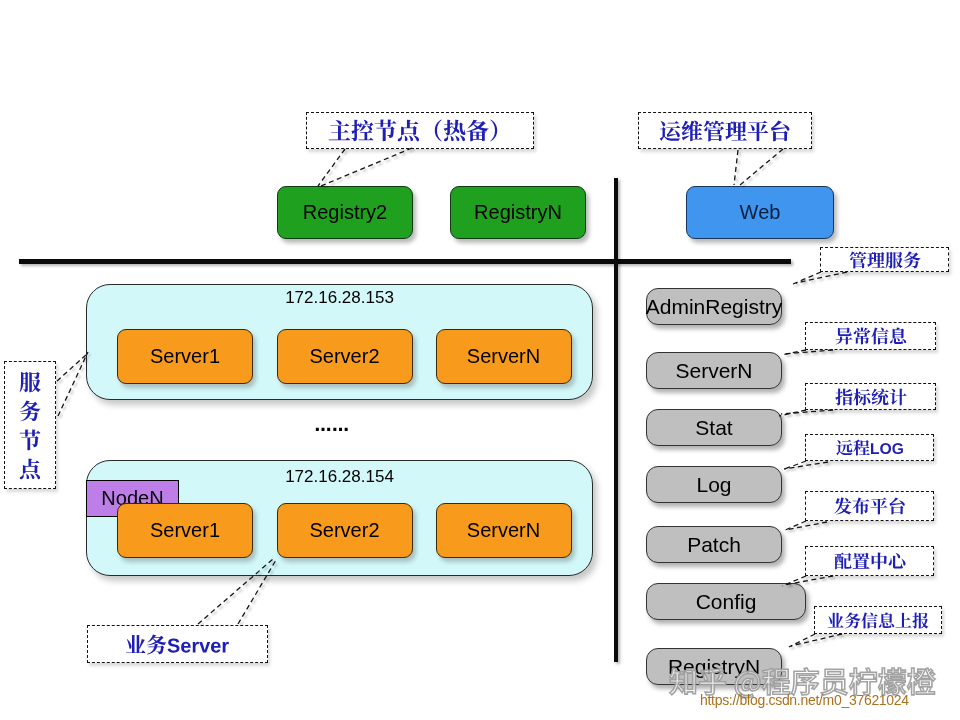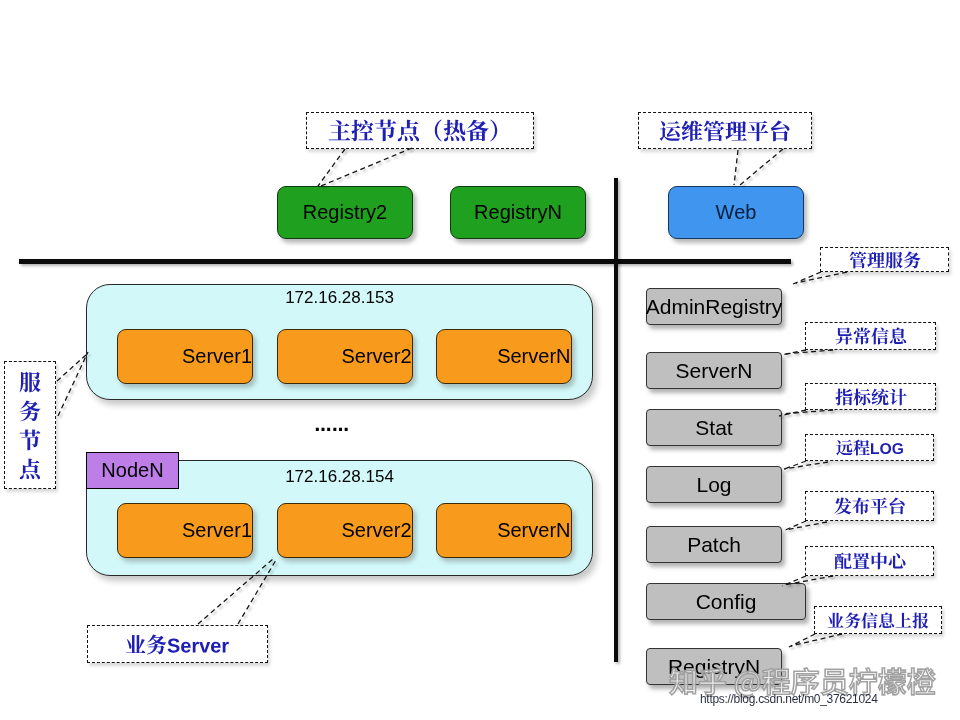--- a/index.html
+++ b/index.html
@@ -9,25 +9,25 @@
     font-family:"Liberation Sans", sans-serif;
   }
   #canvas > div { position:absolute; box-sizing:border-box; }
   .vh { position:absolute; left:0; top:0; width:1px; height:1px; overflow:hidden; opacity:0; pointer-events:none; white-space:nowrap; }
 
   .box { display:flex; align-items:center; justify-content:center;
          border-radius:9px; color:#000; font-size:20px; }
   .box.green { background:var(--registry-green); border:1.6px solid var(--registry-border);
                box-shadow:3px 4px 4px rgba(0,0,0,0.28); }
   .box.orange { background:var(--server-orange); border:1.4px solid var(--server-border);
-               box-shadow:3px 4px 4px rgba(90,90,90,0.35);justify-content:flex-end; }
+               box-shadow:3px 4px 4px rgba(90,90,90,0.35); }
   .box.blue  { background:var(--web-blue); border:1.6px solid var(--web-border);
                color:#041f3d; box-shadow:3px 4px 4px rgba(0,0,0,0.28); }
   .box.gray  { background:var(--module-gray); border:1.7px solid var(--module-border);
-               border-radius:4px; font-size:21px; box-shadow:3px 4px 4px rgba(0,0,0,0.3); }
+               border-radius:12px; font-size:21px; box-shadow:3px 4px 4px rgba(0,0,0,0.3); }
   .nowrap { white-space:nowrap; }
 
   .nodebg { background:var(--node-cyan); border:1px solid var(--node-border); border-radius:24px;
             box-shadow:4px 5px 6px rgba(0,0,0,0.22); }
   .nodetab { background:var(--tab-purple); border:1.2px solid #000; display:flex; align-items:center;
              justify-content:center; font-size:20px; color:#000; }
   .nodeip { text-align:center; font-size:17px; color:#000; }
 
   .callout { background:#fff; border:1.1px dashed #111; display:flex; align-items:center;
              justify-content:center; color:var(--callout-blue);
@@ -38,58 +38,58 @@
 
   #connector-overlay { position:absolute; left:0; top:0; pointer-events:none;
     filter:drop-shadow(2px 2px 1px rgba(0,0,0,0.28)); }
   #connector-overlay line { stroke:#151515; stroke-width:1.3; stroke-dasharray:5 3.5; }
 
   #dots { position:absolute; left:302px; top:415px; width:60px; text-align:center;
           font-size:17px; font-weight:bold; color:#000; letter-spacing:0.5px;
           font-family:"DejaVu Sans", sans-serif; }
 
   #watermark { position:absolute; left:668px; top:666px; z-index:50; }
-  #watermark-url { position:absolute; left:700px; top:692px; width:252px; font-size:12px;
-                   color:#0f172a; opacity:0.9; letter-spacing:-0.3px; z-index:50; }
+  #watermark-url { position:absolute; left:700px; top:692px; width:252px; font-size:14px;
+                   color:#a16207; opacity:0.9; letter-spacing:-0.3px; z-index:50; }
 </style>
 </head>
 <body>
 
 <div id="canvas">
 
   <div class="line" style="left:19px;top:259px;width:772px;height:4.6px"></div>
   <div class="line" style="left:613.5px;top:178px;width:4.4px;height:484px"></div>
 
 <div class="box green" style="left:277px;top:186px;width:136px;height:53px">
   <span class="boxlabel">Registry2</span>
 </div>
 <div class="box green" style="left:450px;top:186px;width:136px;height:53px">
   <span class="boxlabel">RegistryN</span>
 </div>
 
-<div class="box blue" style="left:668px;top:186px;width:136px;height:53px">
+<div class="box blue" style="left:686px;top:186px;width:148px;height:53px">
   <span class="boxlabel">Web</span>
 </div>
 
 <div class="nodebg" style="left:86px;top:284px;width:507px;height:116px"></div>
 <div class="nodeip" style="left:86px;top:288px;width:507px"><span>172.16.28.153</span></div>
   <div class="box orange" style="left:117px;top:329px;width:136px;height:55px">
     <span class="boxlabel">Server1</span>
   </div>
   <div class="box orange" style="left:276.5px;top:329px;width:136px;height:55px">
     <span class="boxlabel">Server2</span>
   </div>
   <div class="box orange" style="left:435.5px;top:329px;width:136px;height:55px">
     <span class="boxlabel">ServerN</span>
   </div>
 
 <div id="dots">……</div>
 
 <div class="nodebg" style="left:86px;top:460px;width:507px;height:116px"></div>
-<div class="nodetab" style="left:86px;top:452px;width:93px;height:37px">
+<div class="nodetab" style="left:86px;top:480px;width:93px;height:37px">
   <span>NodeN</span>
 </div>
 <div class="nodeip" style="left:86px;top:467px;width:507px"><span>172.16.28.154</span></div>
   <div class="box orange" style="left:117px;top:503px;width:136px;height:55px">
     <span class="boxlabel">Server1</span>
   </div>
   <div class="box orange" style="left:276.5px;top:503px;width:136px;height:55px">
     <span class="boxlabel">Server2</span>
   </div>
   <div class="box orange" style="left:435.5px;top:503px;width:136px;height:55px">

